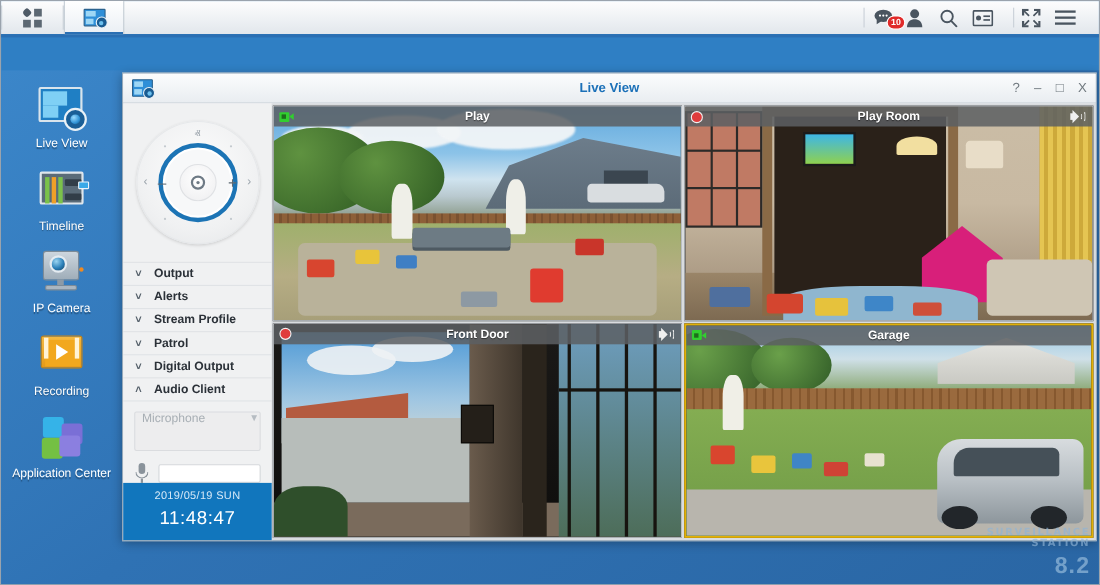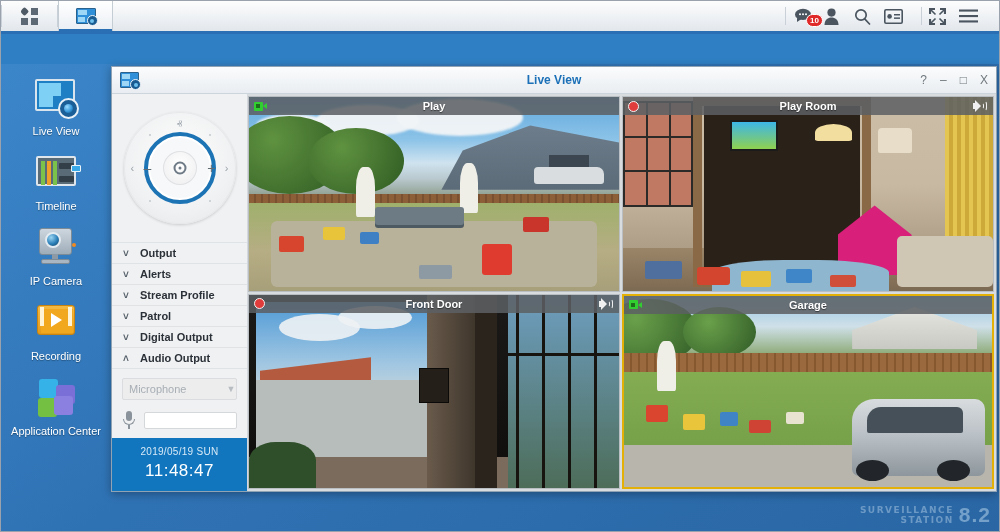--- a/index.html
+++ b/index.html
@@ -245,22 +245,22 @@
 
   .acc{ border-top:1px solid #e0e3e6; }
   .acc-row{
     height:21px; display:flex; align-items:center; padding-left:11px;
     border-bottom:1px solid #e0e3e6; font-size:11px; font-weight:bold; color:#2b3138;
     cursor:pointer;
   }
   .chev{ width:11px; font-size:10px; color:#55606a; margin-right:6px; }
   .acc-body{ padding:9px 10px 0 10px; }
   .sel{
-    height:22px; background:#ededee; border:1px solid #dadcdf; border-radius:2px;
-    display:flex; align-items:center; padding:0 6px; font-size:11px; color:#a7aeb4;gap:40px;
+    height:36px; background:#ededee; border:1px solid #dadcdf; border-radius:2px;
+    display:flex; align-items:flex-start; padding:0 6px; font-size:11px; color:#a7aeb4;gap:40px;
   }
   .sel .caret{ margin-left:auto; color:#b6bcc2; font-size:9px; }
   .mic-row{ display:flex; align-items:center; margin-top:11px; gap:8px;}
   .mic-ico{ width:14px; height:18px; position:relative; }
   .mic-ico .cap{ position:absolute; left:4px; top:0; width:6px; height:10px; border-radius:3px; background:#8a939b;}
   .mic-ico .arc{ position:absolute; left:1px; top:8px; width:12px; height:6px; border:1.5px solid #8a939b; border-top:none; border-radius:0 0 8px 8px;}
   .mic-ico .stem{ position:absolute; left:6px; bottom:0; width:2px; height:4px; background:#8a939b;}
   .vol{ flex:1; height:17px; background:#fff; border:1px solid #d5d8db; border-radius:2px;}
 
   .clock{
@@ -387,21 +387,21 @@
   .gr-wheel{ position:absolute; bottom:3%; width:9%; height:11%; background:#22262a; border-radius:50%;}
   .gr-umb{ position:absolute; left:9%; top:24%; width:5%; height:26%;
     background:#f0efe7; border-radius:40% 40% 6% 6%;}
 
   .watermark{
     position:absolute; right:8px; bottom:6px; text-align:right;
     color:#8fb4d6; opacity:.65; pointer-events:none; line-height:1;
   }
   .wm-small{ font-size:9px; letter-spacing:1.5px; font-weight:bold; font-family:"DejaVu Sans", sans-serif;}
   .wm-big{ font-size:21px; font-weight:bold; letter-spacing:1px; color:#9cc0df;}
-  .wm-row{ display:flex; align-items:flex-end; gap:5px; justify-content:flex-end;}
+  .wm-row{ display:flex; align-items:flex-end; gap:5px; justify-content:flex-end;flex-direction:column;}
   .wm-lines{ display:flex; flex-direction:column; align-items:flex-end; gap:1px; }
 </style>
 </head>
 <body>
 
 <div class="app">
 
 
   <div class="toolbar">
     <div class="tbar-sep"></div>
@@ -589,21 +589,21 @@
             <div class="acc-row">
               <span class="chev">˅</span>
               <span>Patrol</span>
             </div>
             <div class="acc-row">
               <span class="chev">˅</span>
               <span>Digital Output</span>
             </div>
             <div class="acc-row">
               <span class="chev">˄</span>
-              <span>Audio Output</span>
+              <span>Audio Client</span>
             </div>
           </div>
 
           <div class="acc-body">
             <div class="sel">
               <span>Microphone</span>
               <span class="caret">▼</span>
             </div>
             <div class="mic-row">
               <span class="mic-ico">

